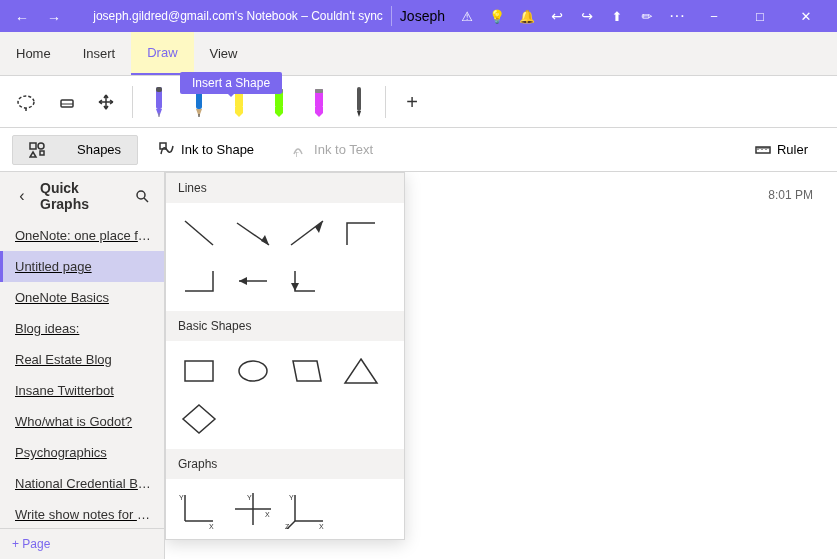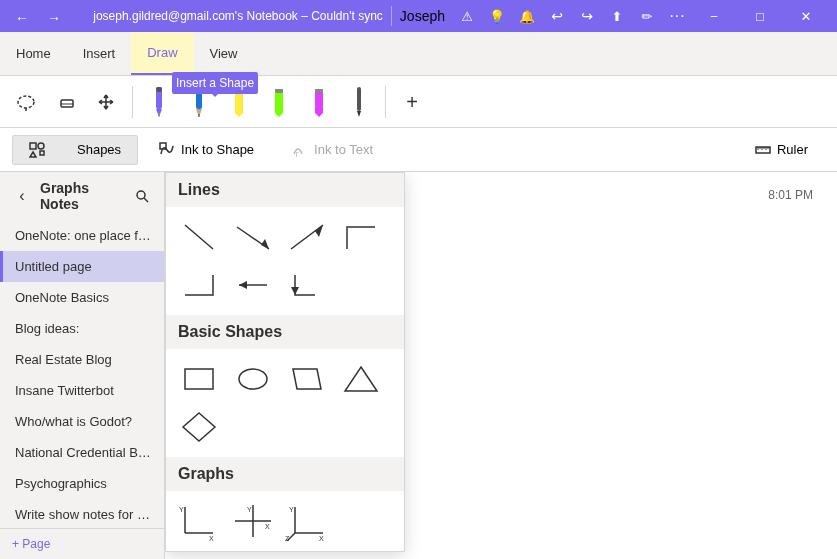--- a/index.html
+++ b/index.html
@@ -67,24 +67,24 @@
       cursor: pointer; padding: 4px 6px; display: flex; align-items: center;
       justify-content: center; height: 36px; min-width: 36px;
     }
 
     .toolbar-divider { width: 1px; height: 32px; background: #d6d6d6; margin: 0 4px; }
 
     
     .insert-shape-popup {
       position: absolute;
       top: -4px;
-      left: 172px;
+      left: 180px;
       background: #7b68ee;
       color: white;
-      padding: 4px 4px;
+      padding: 4px 12px;
       font-size: 12px;
       border-radius: 2px;
       white-space: nowrap;
       z-index: 10;
     }
     .insert-shape-popup::after {
       content: '';
       position: absolute;
       bottom: -6px;
       left: 50%;
@@ -143,21 +143,21 @@
       display: flex; align-items: center; justify-content: center;
     }
     .sidebar-title {
       flex: 1; font-size: 14px; font-weight: 600; color: #323130;
     }
     .sidebar-search {
       background: none; border: none; cursor: pointer;
       color: #323130; font-size: 14px; width: 28px; height: 28px;
       display: flex; align-items: center; justify-content: center;
     }
-    .sidebar-items { flex: 1; overflow-y: auto; }
+    .sidebar-items { flex: 1; overflow-y: auto; text-decoration: underline; }
     .sidebar-item {
       padding: 8px 12px;
       font-size: 13px;
       color: #323130;
       cursor: pointer;
       border-left: 3px solid transparent;
       white-space: nowrap;
       overflow: hidden;
       text-overflow: ellipsis;
     }
@@ -196,24 +196,24 @@
       width: 240px;
       background: white;
       border: 1px solid #d6d6d6;
       box-shadow: 0 4px 16px rgba(0,0,0,0.15);
       z-index: 100;
       overflow-y: auto;
       max-height: 400px;
     }
     .shapes-section-header {
       padding: 8px 12px;
-      font-size: 16px;
+      font-size: 12px;
       color: #323130;
       background: #f3f2f1;
-      font-weight: 700;
+      font-weight: 400;
     }
     .shapes-grid {
       display: flex;
       flex-wrap: wrap;
       padding: 8px;
       gap: 4px;
     }
     .shape-icon {
       width: 50px;
       height: 44px;
@@ -391,38 +391,38 @@
     </svg>
     <span>Ruler</span>
   </button>
 </div>
 
 <div class="main-layout">
 
   <div class="sidebar">
     <div class="sidebar-header">
       <button class="sidebar-header-back">‹</button>
-      <span class="sidebar-title">Graphs Notes</span>
+      <span class="sidebar-title">Quick Graphs</span>
       <button class="sidebar-search">
         <svg width="14" height="14" viewBox="0 0 14 14">
           <circle cx="6" cy="6" r="4" fill="none" stroke="#333" stroke-width="1.5"></circle>
           <line x1="9" y1="9" x2="13" y2="13" stroke="#333" stroke-width="1.5"></line>
         </svg>
       </button>
     </div>
     <div class="sidebar-items">
       <div class="sidebar-item">OneNote: one place for...</div>
       <div class="sidebar-item active">Untitled page</div>
       <div class="sidebar-item">OneNote Basics</div>
       <div class="sidebar-item">Blog ideas:</div>
       <div class="sidebar-item">Real Estate Blog</div>
       <div class="sidebar-item">Insane Twitterbot</div>
       <div class="sidebar-item">Who/what is Godot?</div>
+      <div class="sidebar-item">Psychographics</div>
       <div class="sidebar-item">National Credential Bur...</div>
-      <div class="sidebar-item">Psychographics</div>
       <div class="sidebar-item">Write show notes for S...</div>
       <div class="sidebar-item">scydeas</div>
 
     </div>
     <div class="sidebar-footer">
       <span>+ Page</span>
     </div>
   </div>
 
   <div class="content-area">

